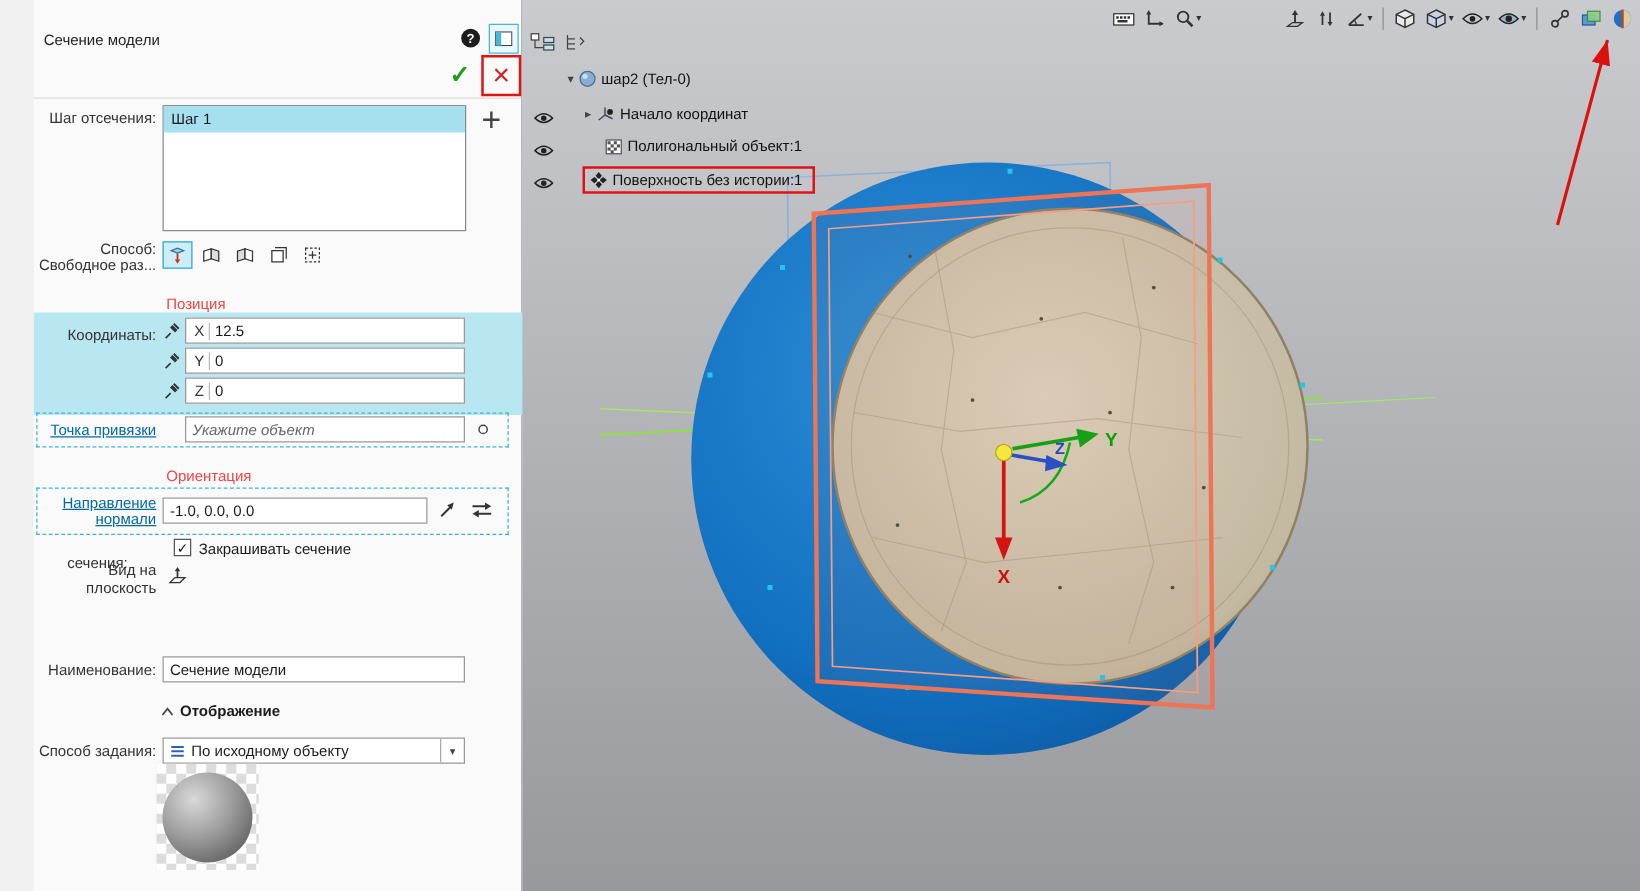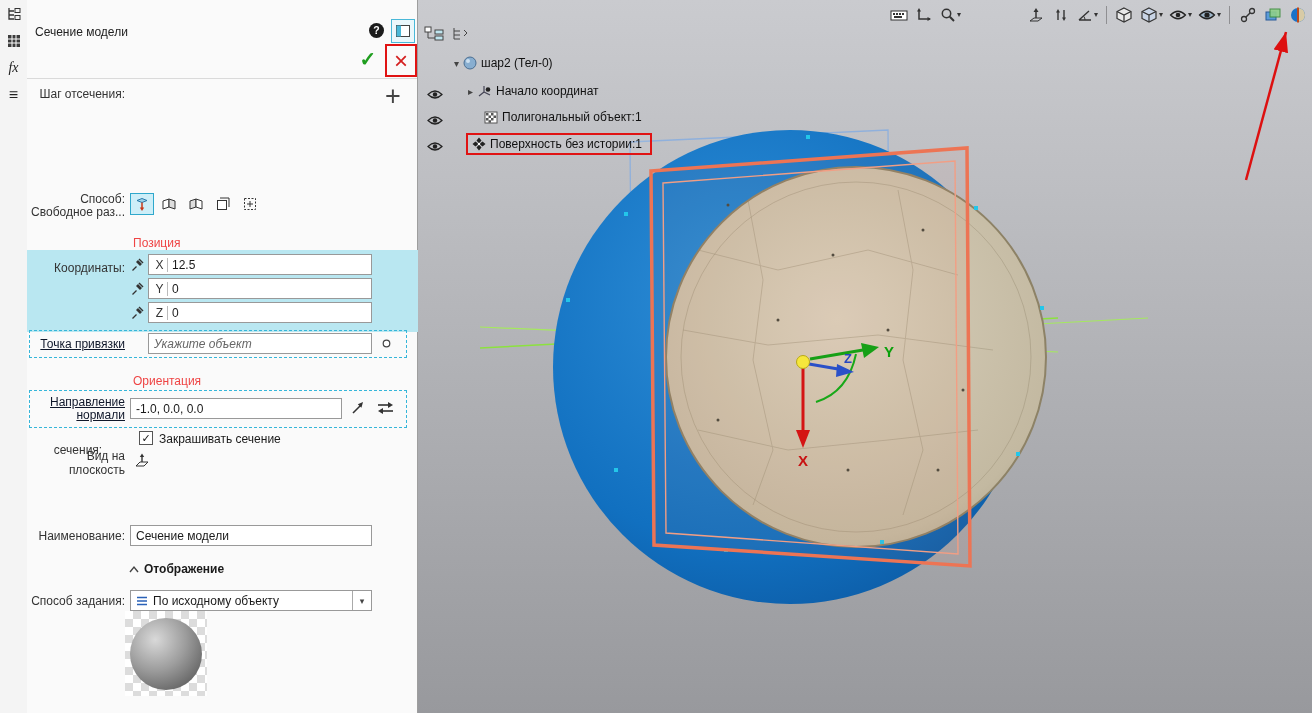--- a/index.html
+++ b/index.html
@@ -13,21 +13,21 @@
   .panel{position:absolute;left:27px;top:0;width:391px;height:713px;background:#fafafa;border-right:1px solid #9e9e9e;box-sizing:border-box;}
   .titlebar{position:absolute;left:0;top:0;right:0;height:18px;background:#ececec;border-bottom:1px solid #d6d6d6;
             display:flex;align-items:center;padding:0 6px;font-size:11px;color:#333;box-sizing:border-box;}
   .lbl{position:absolute;text-align:right;color:#333;line-height:14px;}
   .hdr{position:absolute;font-weight:normal;color:#ef4444;}
   .field{position:absolute;background:#fff;border:1px solid #999;height:21px;box-sizing:border-box;
          display:flex;align-items:center;padding:0 5px;}
   .axis-cell{width:15px;margin:0 4px 0 -2px;border-right:1px solid #bbb;color:#333;text-align:center;flex:none;}
   .cyan{background:#b9e7f1;}
   .dash{position:absolute;border:1px dashed #35b6d9;box-sizing:border-box;}
-  .link{color:#0f172a;text-decoration:underline;cursor:pointer;}
+  .link{color:#0369a1;text-decoration:underline;cursor:pointer;}
   .band{position:absolute;left:0;right:0;height:21px;background:linear-gradient(#ededed,#d8d8d8);
         border-top:1px solid #d2d2d2;border-bottom:1px solid #c2c2c2;display:flex;align-items:center;}
   .listbox{position:absolute;background:#fff;border:1px solid #8a8a8a;box-sizing:border-box;}
   .listitem{height:21px;line-height:21px;padding-left:6px;background:#a6e0ef;}
   .mbtn{width:24px;height:22px;border:1px solid transparent;display:flex;align-items:center;justify-content:center;box-sizing:border-box;}
   .mbtn.sel{background:#cdeef8;border:1px solid #2fa8cc;}
   .chk{position:absolute;width:14px;height:14px;background:#fff;border:1px solid #555;box-sizing:border-box;
        display:flex;align-items:center;justify-content:center;font-size:11px;color:#111;}
   .redbox{border:2px solid #e01313;}
   .checker{background-image:conic-gradient(#dcdcdc 0 25%,#fff 0 50%,#dcdcdc 0 75%,#fff 0);background-size:16px 16px;}
@@ -47,41 +47,20 @@
   
   .trow{position:absolute;display:flex;align-items:center;gap:4px;white-space:nowrap;color:#111;}
   .eyebtn{position:absolute;left:8px;width:18px;height:14px;display:flex;align-items:center;justify-content:center;}
   .caret{color:#444;font-size:10px;}
 </style>
 </head>
 <body>
 
 <div class="app">
 
-  <div class="rail">
-    <div class="ric">
-      <svg width="16" height="16">
-          <path d="M3,2 V13 H8 M3,5 H8 M3,9 H8" stroke="#333" fill="none" stroke-width="1.3"></path>
-          <rect x="9" y="2.5" width="5" height="4" fill="none" stroke="#333"></rect>
-          <rect x="9" y="9.5" width="5" height="4" fill="none" stroke="#333"></rect>
-        </svg>
-    </div>
-    <div class="ric">
-      <svg width="16" height="16">
-          <rect x="2" y="2" width="12" height="12" fill="#3c3c3c"></rect>
-          <path d="M2,6 H14 M2,10 H14 M6,2 V14 M10,2 V14" stroke="#fff" stroke-width="1"></path>
-        </svg>
-    </div>
-    <div class="ric">
-      <span style="font-style:italic;font-family:'Liberation Serif',serif;font-size:14px;color:#222;">fx</span>
-    </div>
-    <div class="ric">
-      <span style="font-size:16px;color:#222;">≡</span>
-    </div>
-  </div>
 
   <div class="panel">
 
 
     <div class="a" style="left:8px;top:25px;color:#222;">Сечение модели</div>
 
     <div class="a" style="left:341px;top:22px;width:17px;height:17px;">
       <svg width="17" height="17" viewBox="0 0 17 17">
           <circle cx="8.5" cy="8.5" r="7.5" fill="#1c1c1c"></circle>
           <text x="8.5" y="12.4" text-anchor="middle" font-size="10.5" font-weight="bold" fill="#fff">?</text>
@@ -96,20 +75,23 @@
 
     <div class="a" style="left:328px;top:45px;width:26px;height:28px;display:flex;align-items:center;justify-content:center;">
       <span style="color:#1f9e1f;font-size:20px;font-weight:bold;">✓</span>
     </div>
     <div class="a redbox" style="left:358px;top:44px;width:28px;height:29px;display:flex;align-items:center;justify-content:center;">
       <span style="color:#d42020;font-size:24px;line-height:20px;">×</span>
     </div>
     <div class="a" style="left:0;top:78px;right:0;height:1px;background:#dadada;"></div>
 
     <div class="lbl" style="left:4px;top:87px;width:94px;">Шаг отсечения:</div>
+    <div class="listbox" style="left:103px;top:84px;width:243px;height:101px;">
+      <div class="listitem">Шаг 1</div>
+    </div>
     <div class="a" style="left:352px;top:82px;width:28px;height:28px;display:flex;align-items:center;justify-content:center;">
       <span style="font-size:27px;font-weight:200;color:#444;">+</span>
     </div>
 
     <div class="lbl" style="left:4px;top:192px;width:94px;">Способ:</div>
     <div class="lbl" style="left:4px;top:205px;width:94px;">Свободное раз...</div>
     <div class="a" style="left:103px;top:193px;display:flex;gap:3px;">
       <div class="mbtn sel">
           <svg width="16" height="16">
             <path d="M3,4.5 L8,2.5 L13,4.5 L8,6.5 Z" fill="#9fd4ea" stroke="#2878a8"></path>

